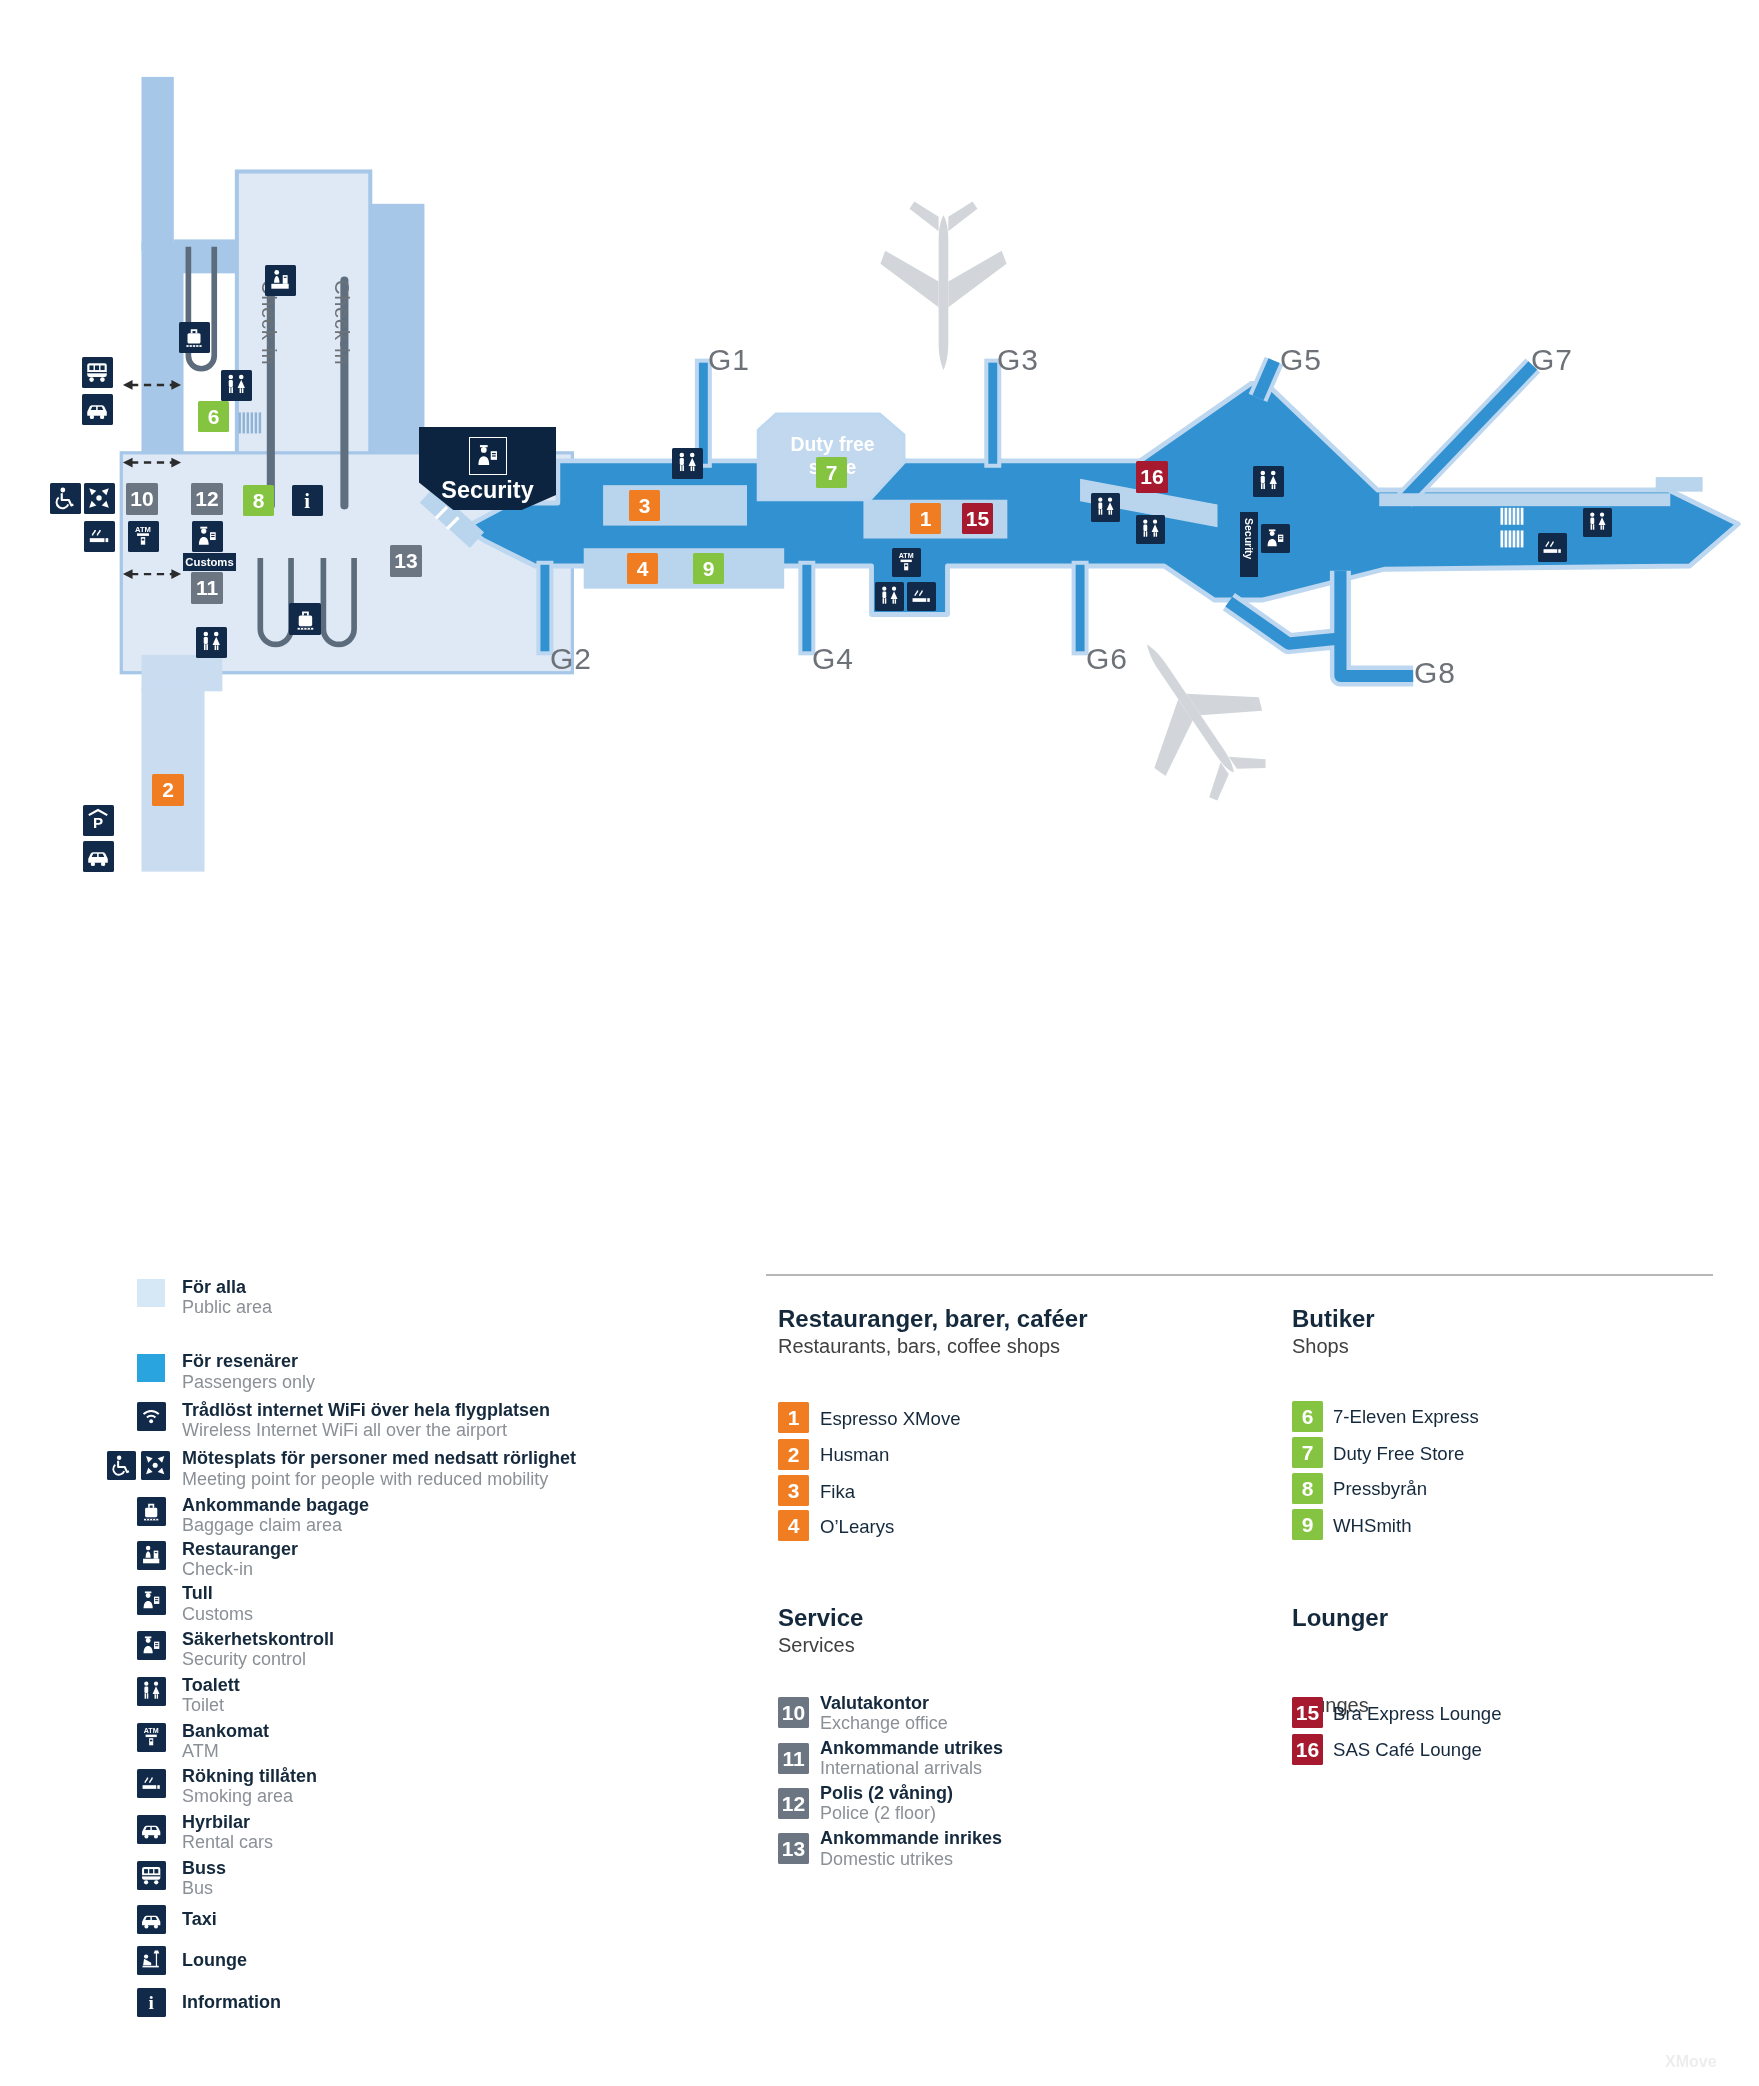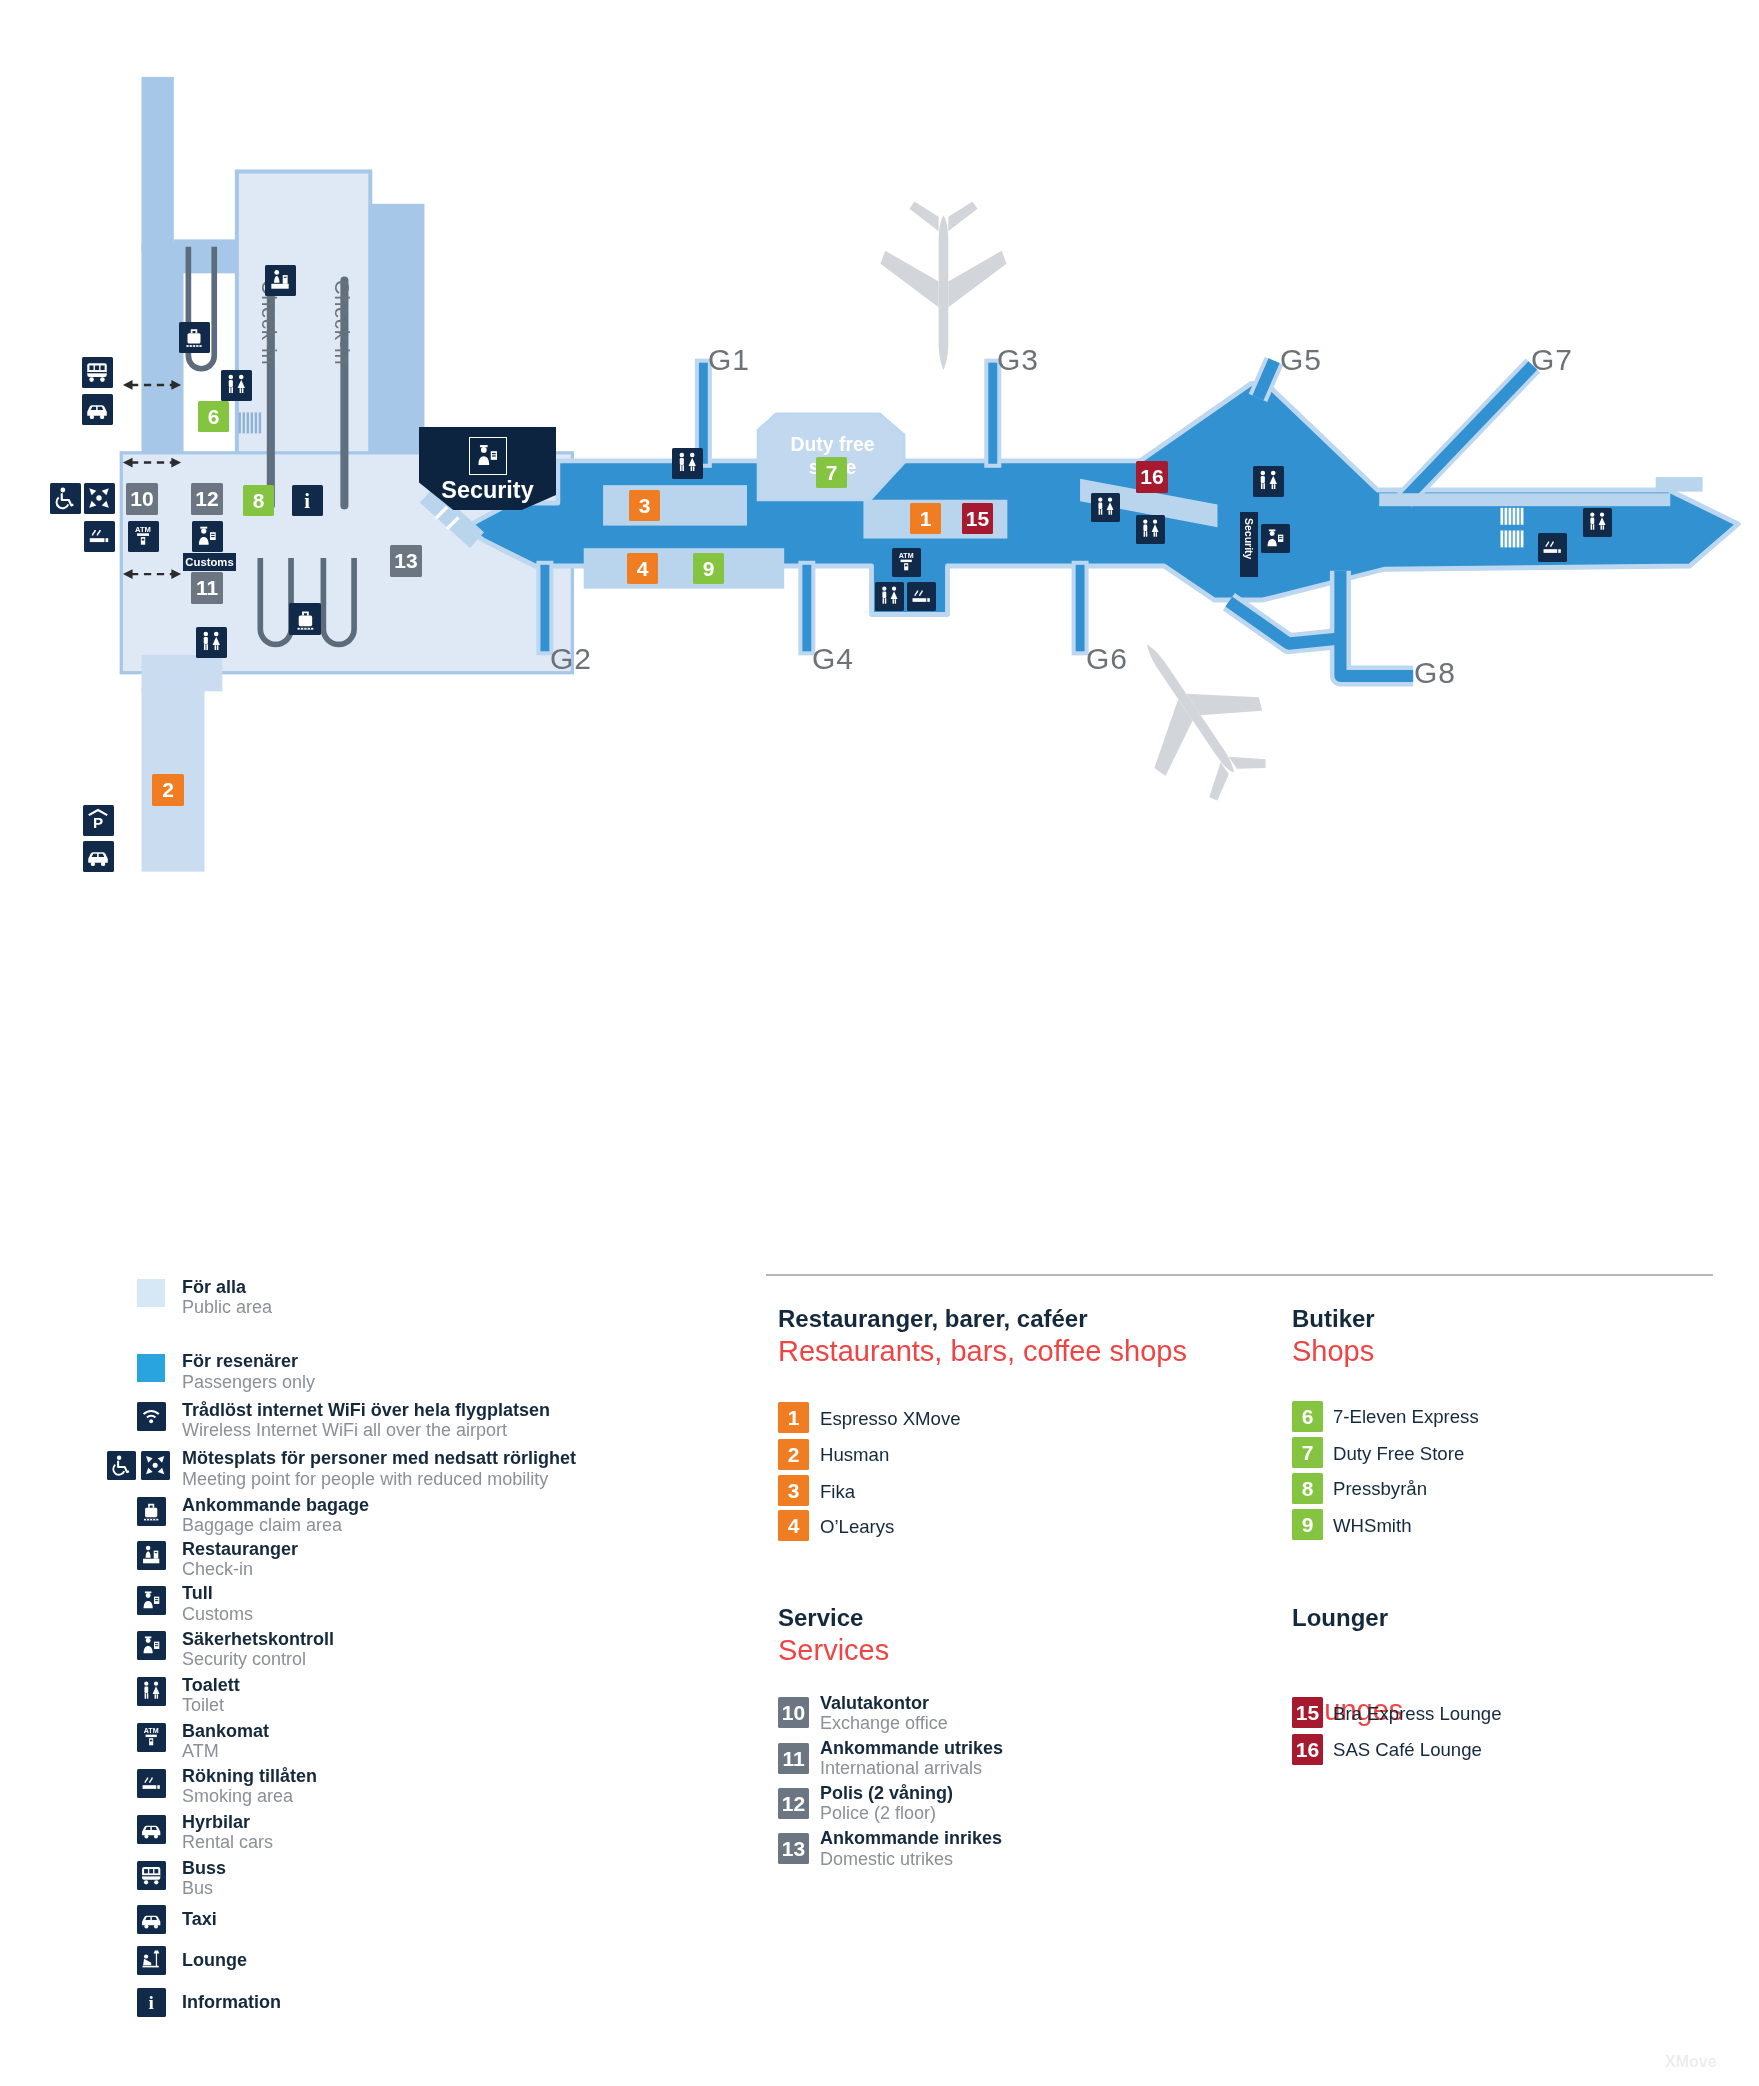--- a/index.html
+++ b/index.html
@@ -28,21 +28,21 @@
     font-size:11.3px;font-weight:bold;display:flex;align-items:center;justify-content:center;}
   .vsec-bar{position:absolute;left:1240px;top:512px;width:18px;height:65px;background:#112a4a;}
   .vsec-text{position:absolute;left:1255px;top:518px;color:#fff;font-size:10.5px;font-weight:bold;transform-origin:0 0;transform:rotate(90deg);white-space:nowrap;}
   
   .swatch{position:absolute;width:27.5px;height:27.5px;}
   .lrow-sv{position:absolute;font-size:18px;font-weight:bold;color:#15293d;white-space:nowrap;}
   .lrow-en{position:absolute;font-size:18px;color:#8b9097;white-space:nowrap;}
   .ltile{position:absolute;width:29px;height:29px;background:#112a4a;display:flex;align-items:center;justify-content:center;border-radius:1.6px;}
   .ltile svg{width:84%;height:84%}
   .sec-title-sv{position:absolute;font-size:24px;font-weight:bold;color:#15293d;white-space:nowrap;}
-  .sec-title-en{position:absolute;font-size:29px;color:#ef4444;white-space:nowrap;}
+  .sec-title-en{position:absolute;font-size:20px;color:#404040;white-space:nowrap;}
   .item-label{position:absolute;font-size:18.6px;color:#15293d;white-space:nowrap;}
   .divider{position:absolute;left:766px;top:1274px;width:947px;height:1.6px;background:#b7b7b7;}
   .watermark{position:absolute;left:1665px;top:2053px;font-size:16px;color:#ededed;font-weight:bold;}
 </style>
 </head>
 <body>
 
 <svg width="0" height="0" style="position:absolute" aria-hidden="true">
   <defs>
     <symbol id="sy-bus" viewBox="0 0 24 24">

